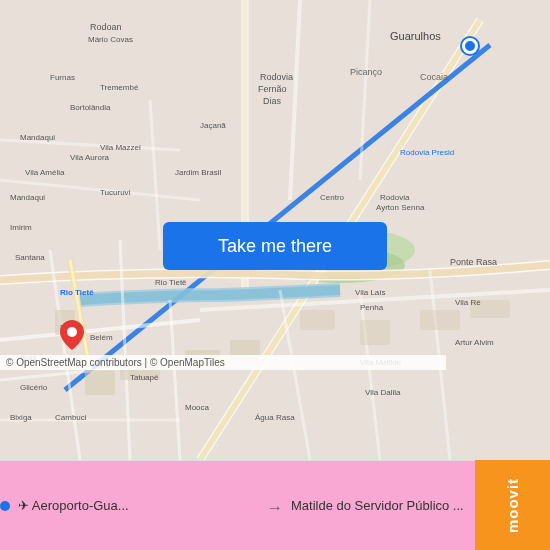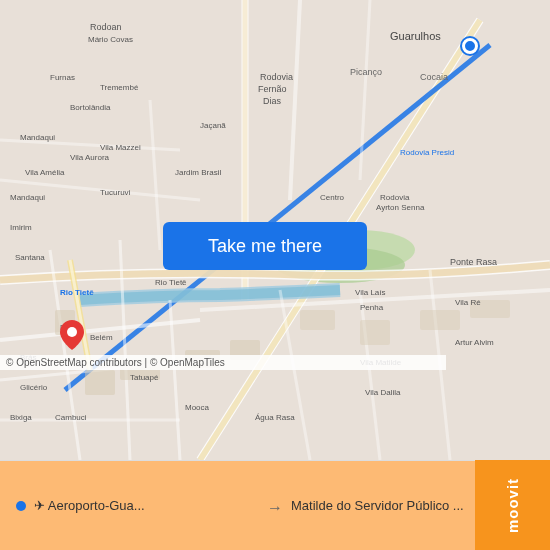--- a/index.html
+++ b/index.html
@@ -19,21 +19,21 @@
       height: 100%;
       position: absolute;
       top: 0; left: 0;
     }
 
     
     #take-me-there-btn {
       position: absolute;
       top: 222px;
       left: 163px;
-      width: 204px;
+      width: 224px;
       height: 48px;
       background: #1a73e8;
       color: white;
       border: none;
       border-radius: 6px;
       font-size: 18px;
       font-weight: 500;
       cursor: pointer;
       z-index: 10;
       display: flex;
@@ -62,25 +62,25 @@
       height: 30px;
       z-index: 5;
       bottom: 110px;
       left: 60px;
     }
 
     
     #bottom-bar {
       width: 550px;
       height: 90px;
-      background: #fdba74;
+      background: #f9a8d4;
       display: flex;
       flex-direction: column;
       justify-content: center;
-      padding: 0 16px;
+      padding: 0 0;
       border-top: 1px solid #ddd;
     }
 
     #route-row {
       display: flex;
       align-items: center;
       gap: 8px;
       font-size: 13px;
       color: #333;
     }

